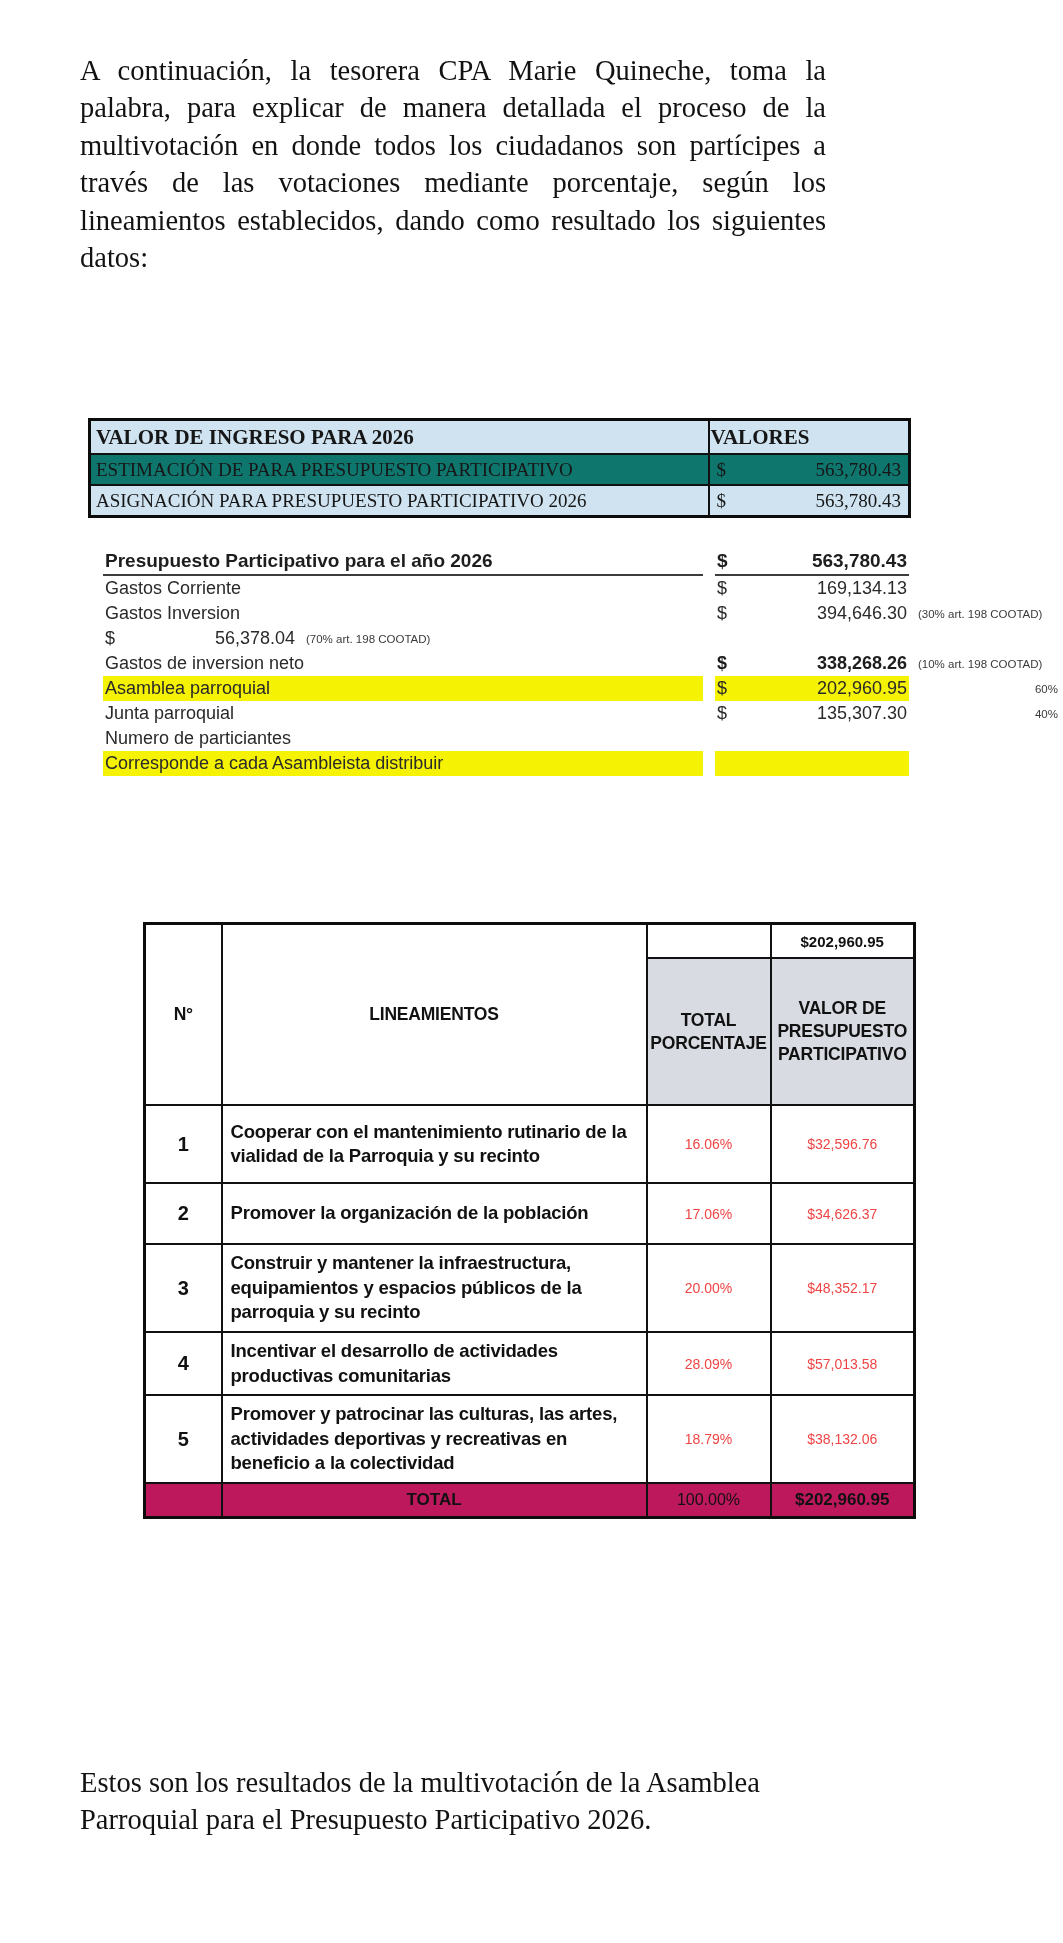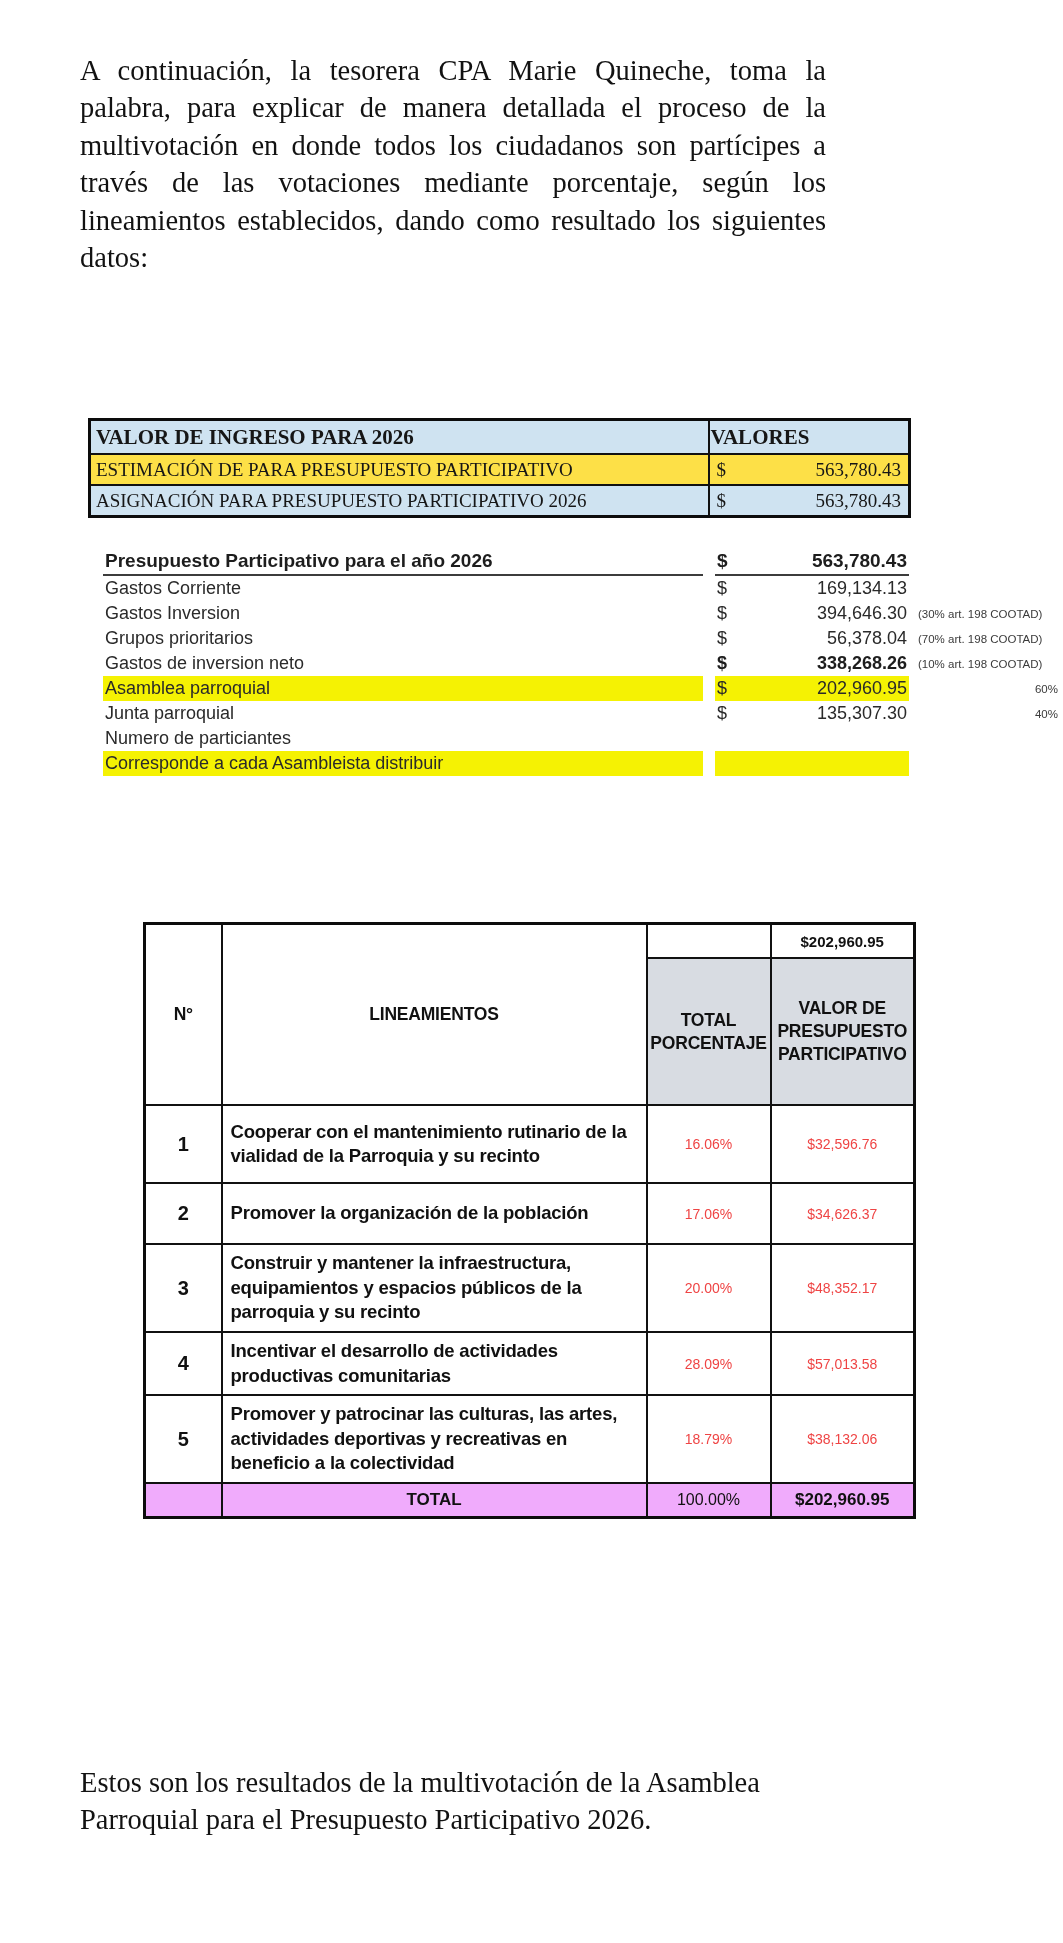--- a/index.html
+++ b/index.html
@@ -29,21 +29,21 @@
     border-collapse:collapse;table-layout:fixed;
     font-family:"Liberation Serif", serif;
   }
   table.income td{border:2px solid #111;overflow:hidden;}
   table.income{border:3px solid #0c0c0c;}
   table.income tr.hdr td{
     background:#cfe3f1;font-weight:bold;font-size:21px;height:30px;
   }
   table.income td.lbl{padding:0 4px 0 5px;font-size:19px;white-space:nowrap;}
   table.income tr.hdr td.lbl{font-size:21px;}
-  table.income tr.r1 td{background:#fde047;height:27px;font-size:19px;}
+  table.income tr.r1 td{background:#0f766e;height:27px;font-size:19px;}
   table.income tr.r2 td{background:#cfe3f1;height:27px;font-size:19px;}
   table.income td.val .money{display:flex;justify-content:space-between;padding:0 6px 0 6px;}
   table.income td.center{text-align:left;}
 
   
   .budget{
     position:absolute;left:103px;top:548px;
     font-family:Liberation Sans, sans-serif;
     font-size:18px;color:#2a2a2a;
   }
@@ -71,21 +71,21 @@
     background:#d8dce2;font-weight:bold;text-align:center;
     font-size:17.5px;color:#111;letter-spacing:-0.2px;line-height:1.3;
   }
   table.lin tr.hrow td{height:143px;}
   table.lin td.num{font-weight:bold;font-size:20px;text-align:center;color:#111;}
   table.lin td.linea{
     font-weight:bold;font-size:18.5px;color:#111;
     padding:2px 4px 2px 8px;line-height:1.32;letter-spacing:-0.2px;
   }
   table.lin td.pct,table.lin td.val{font-size:14px;text-align:center;color:#ef4444;}
-  table.lin tr.total td{height:30px;background:#f0abfc;margin-left:8px;}
+  table.lin tr.total td{height:30px;background:#be185d;margin-left:8px;}
   table.lin tr.total td.tlabel{font-weight:bold;font-size:17px;text-align:center;color:#111;}
   table.lin tr.total td.tpct{font-weight:normal;font-size:16px;text-align:center;color:#111;}
   table.lin tr.total td.tval{font-weight:bold;font-size:17px;text-align:center;color:#111;}
 </style>
 </head>
 <body>
 
 <div class="page">
 
   <p class="para intro">A continuación, la tesorera CPA Marie Quineche, toma la palabra, para explicar de manera detallada el proceso de la multivotación en donde todos los ciudadanos son partícipes a través de las votaciones mediante porcentaje, según los lineamientos establecidos, dando como resultado los siguientes datos:</p>
@@ -146,21 +146,20 @@
       <span class="blabel">Gastos Inversion</span>
       <span class="bmoney">
         <span>$</span>
         <span>394,646.30</span>
       </span>
       <span class="bnote">(30% art. 198 COOTAD)</span>
       <span class="bpct"></span>
     </div>
 
     <div class="brow">
-      <span class="blabel">Grupos prioritarios</span>
       <span class="bmoney">
         <span>$</span>
         <span>56,378.04</span>
       </span>
       <span class="bnote">(70% art. 198 COOTAD)</span>
       <span class="bpct"></span>
     </div>
 
     <div class="brow valbold">
       <span class="blabel">Gastos de inversion neto</span>

